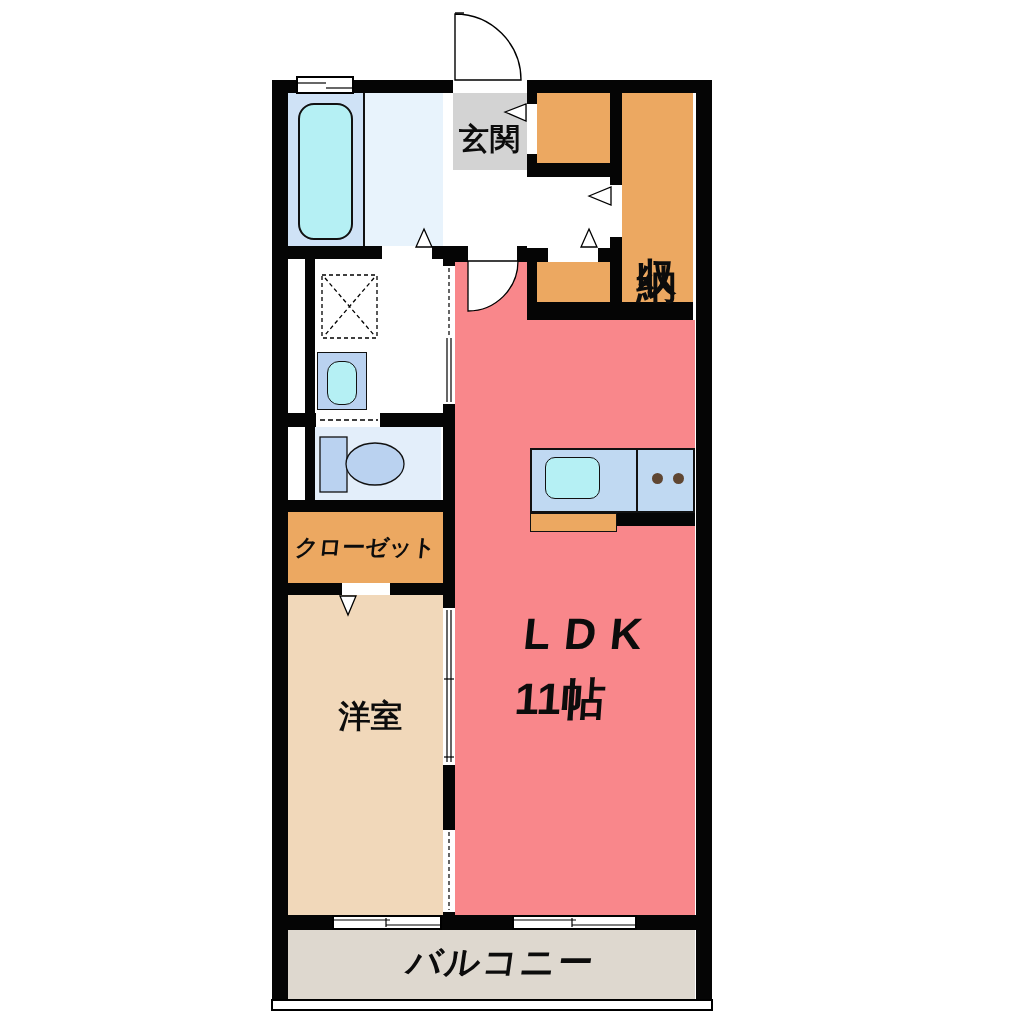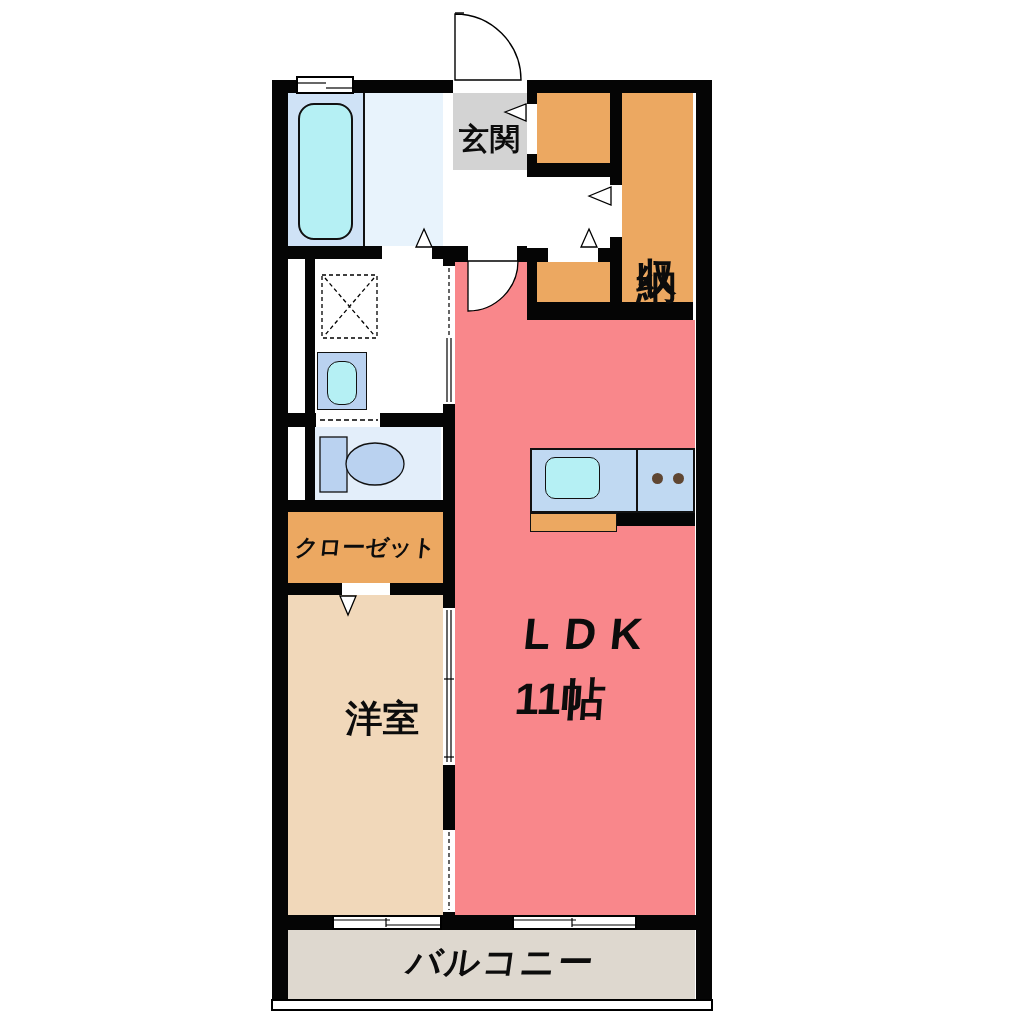--- a/index.html
+++ b/index.html
@@ -134,17 +134,17 @@
       <polygon points="505,112 526,104 526,121"></polygon>
       <polygon points="589,196 611,187 611,205"></polygon>
       <polygon points="589,229 597,247 581,247"></polygon>
       <polygon points="348,615 340,596 356,596"></polygon>
     </g>
   </svg>
 
   <div class="lbl z6" style="left:453px;top:123px;width:74px;font-size:30px;letter-spacing:1px;">玄関</div>
   <div class="lbl z6 vertical" style="left:636px;top:148px;height:170px;font-size:40px;letter-spacing:8px;">収納</div>
   <div class="lbl z6" style="left:288px;top:535px;width:155px;font-size:23px;transform:skewX(-6deg);">クローゼット</div>
-  <div class="lbl z6" style="left:300px;top:700px;width:165px;font-size:37px;">洋室</div>
+  <div class="lbl z6" style="left:288px;top:700px;width:165px;font-size:32px;">洋室</div>
   <div class="lbl z6" style="left:500px;top:611px;width:180px;font-size:44px;letter-spacing:14px;transform:skewX(-6deg);">LDK</div>
   <div class="lbl z6" style="left:495px;top:676px;width:130px;font-size:44px;transform:skewX(-4deg);">11帖</div>
   <div class="lbl z6" style="left:351px;top:944px;width:300px;font-size:35px;letter-spacing:2px;transform:skewX(-8deg);">バルコニー</div>
 </div>
 
 </body></html>

